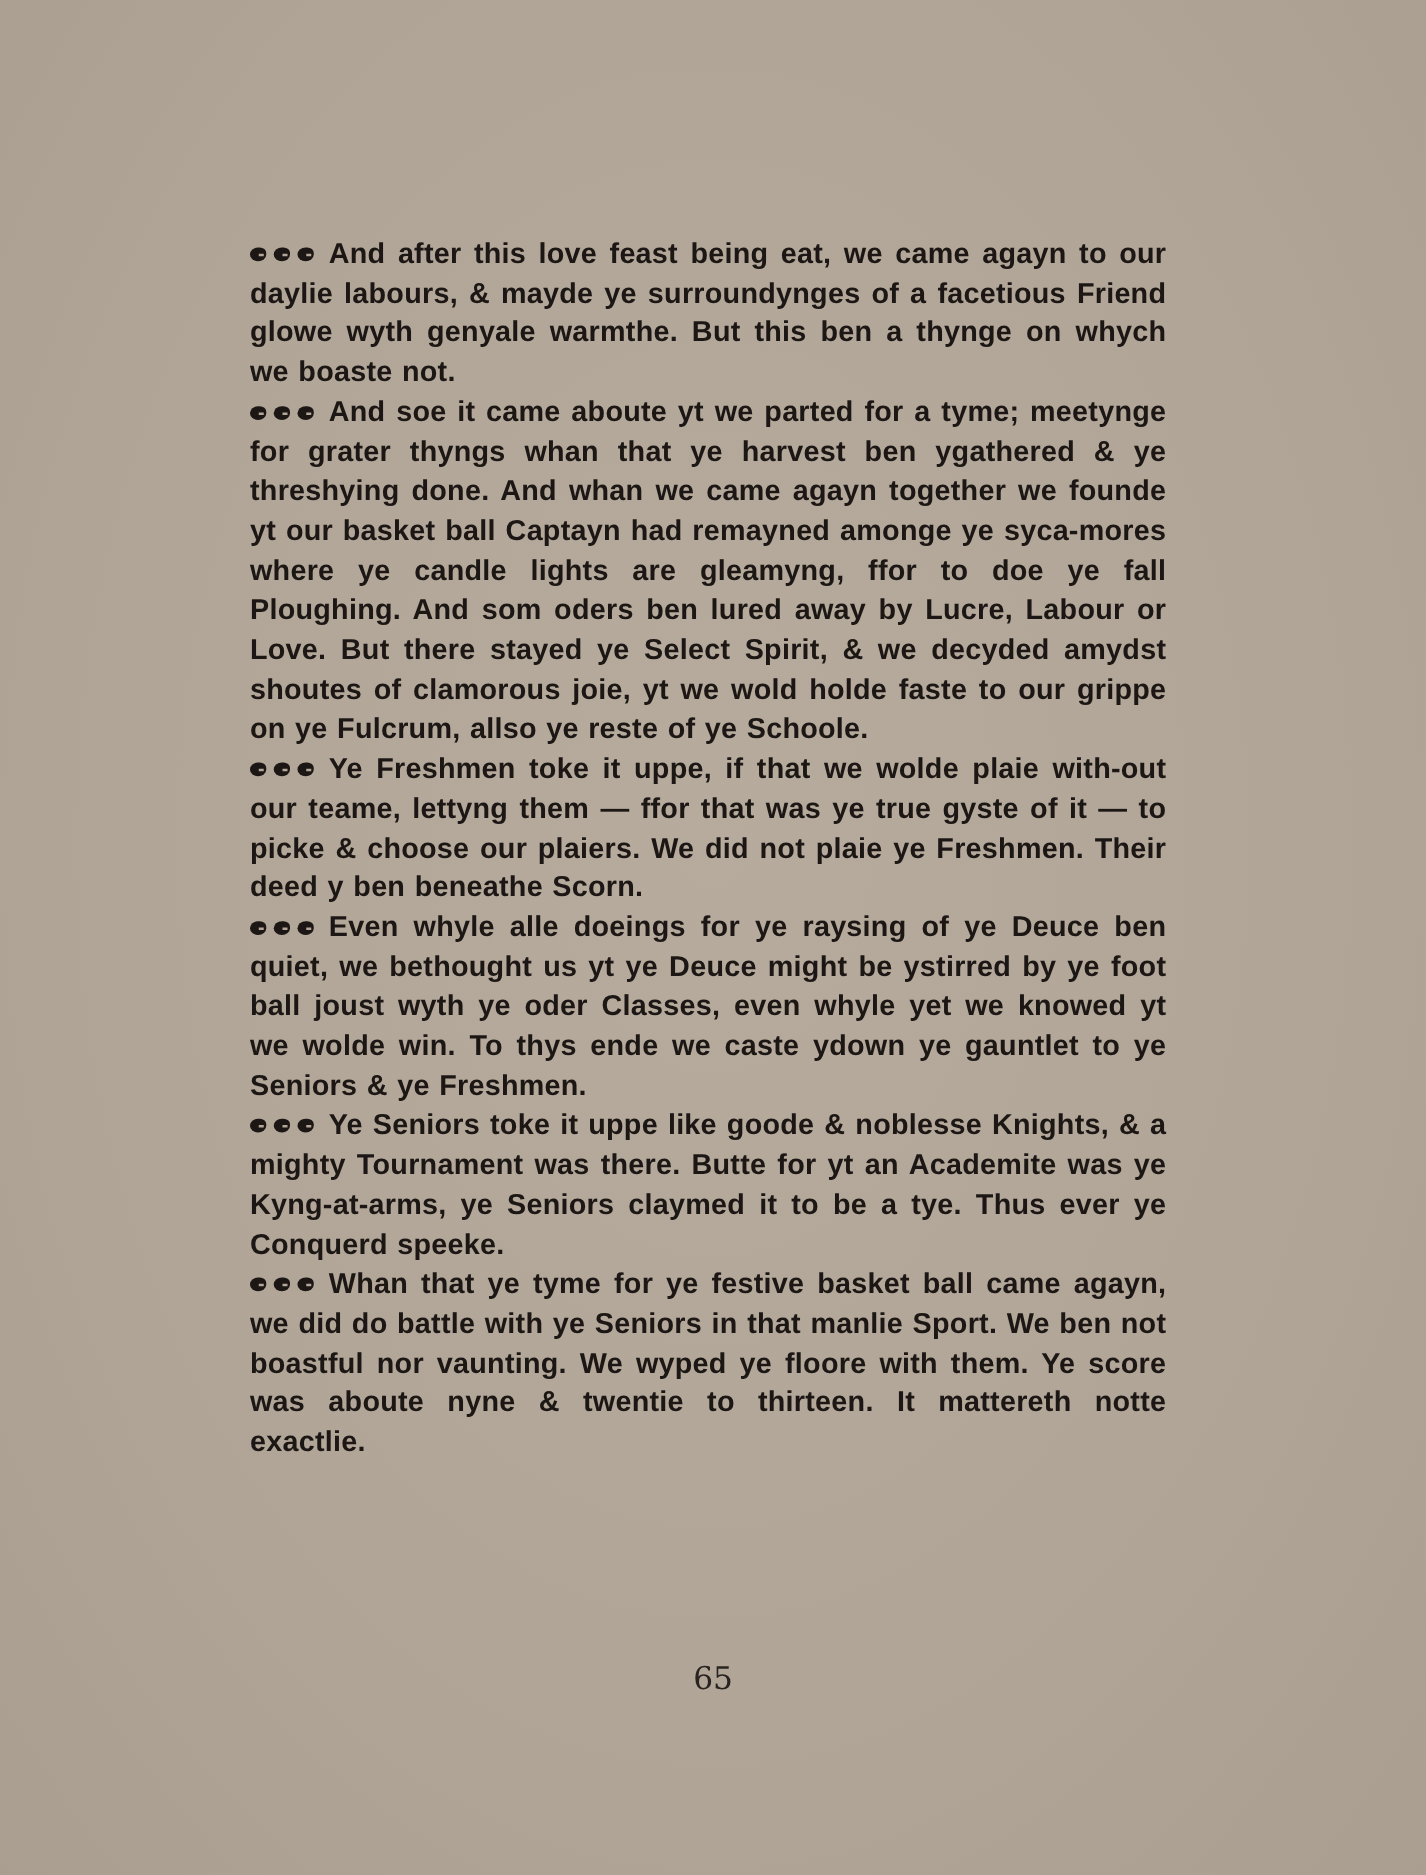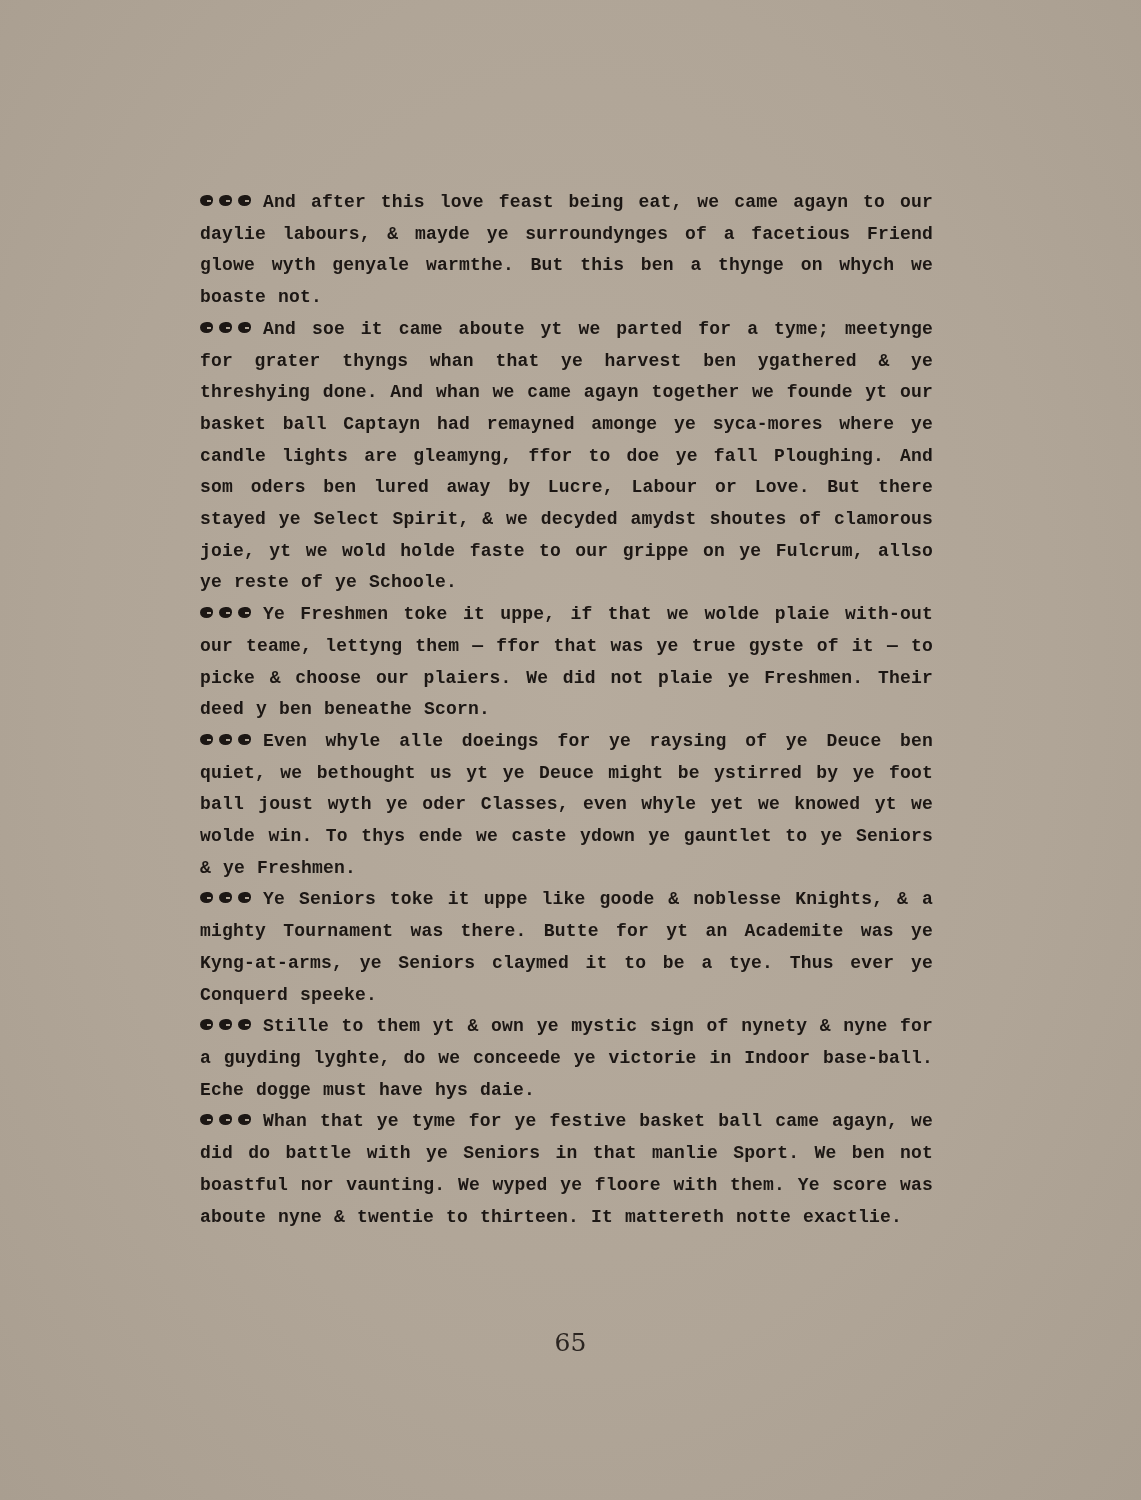--- a/index.html
+++ b/index.html
@@ -15,23 +15,23 @@
       overflow: hidden;
     }
     .page {
       position: absolute;
       left: 200px;
       top: 187px;
       width: 733px;
     }
     .para {
       margin: 0;
-      font-family: Liberation Mono, monospace;
+      font-family: Liberation Sans, sans-serif;
       font-weight: bold;
-      font-size: 18px;
+      font-size: 23px;
       line-height: 31.7px;
       color: #1c1714;
       text-align: justify;
       letter-spacing: 0.2px;
       word-spacing: 1px;
     }
     .bullets {
       display: inline-block;
       margin-right: 6px;
       letter-spacing: 2px;
@@ -79,20 +79,17 @@
   <p class="para">
     <span class="bullets"><span class="bullet"></span><span class="bullet"></span><span class="bullet"></span></span><span>Ye Freshmen toke it uppe, if that we wolde plaie with-out our teame, lettyng them — ffor that was ye true gyste of it — to picke &amp; choose our plaiers.  We did not plaie ye Freshmen. Their deed y ben beneathe Scorn.</span>
   </p>
   <p class="para">
     <span class="bullets"><span class="bullet"></span><span class="bullet"></span><span class="bullet"></span></span><span>Even whyle alle doeings for ye raysing of ye Deuce ben quiet, we bethought us yt ye Deuce might be ystirred by ye foot ball joust wyth ye oder Classes, even whyle yet we knowed yt we wolde win.  To thys ende we caste ydown ye gauntlet to ye Seniors &amp; ye Freshmen.</span>
   </p>
   <p class="para">
     <span class="bullets"><span class="bullet"></span><span class="bullet"></span><span class="bullet"></span></span><span>Ye Seniors toke it uppe like goode &amp; noblesse Knights, &amp; a mighty Tournament was there.  Butte for yt an Academite was ye Kyng-at-arms, ye Seniors claymed it to be a tye.  Thus ever ye Conquerd speeke.</span>
   </p>
   <p class="para">
-    <span class="bullets"><span class="bullet"></span><span class="bullet"></span><span class="bullet"></span></span><span>Stille to them yt &amp; own ye mystic sign of nynety &amp; nyne for a guyding lyghte, do we conceede ye victorie in Indoor base-ball.  Eche dogge must have hys daie.</span>
-  </p>
-  <p class="para">
     <span class="bullets"><span class="bullet"></span><span class="bullet"></span><span class="bullet"></span></span><span>Whan that ye tyme for ye festive basket ball came agayn, we did do battle with ye Seniors in that manlie Sport.  We ben not boastful nor vaunting.  We wyped ye floore with them.  Ye score was aboute nyne &amp; twentie to thirteen.  It mattereth notte exactlie.</span>
   </p>
 </div>
 
 <div class="page-number">65</div>
 
 </body></html>

